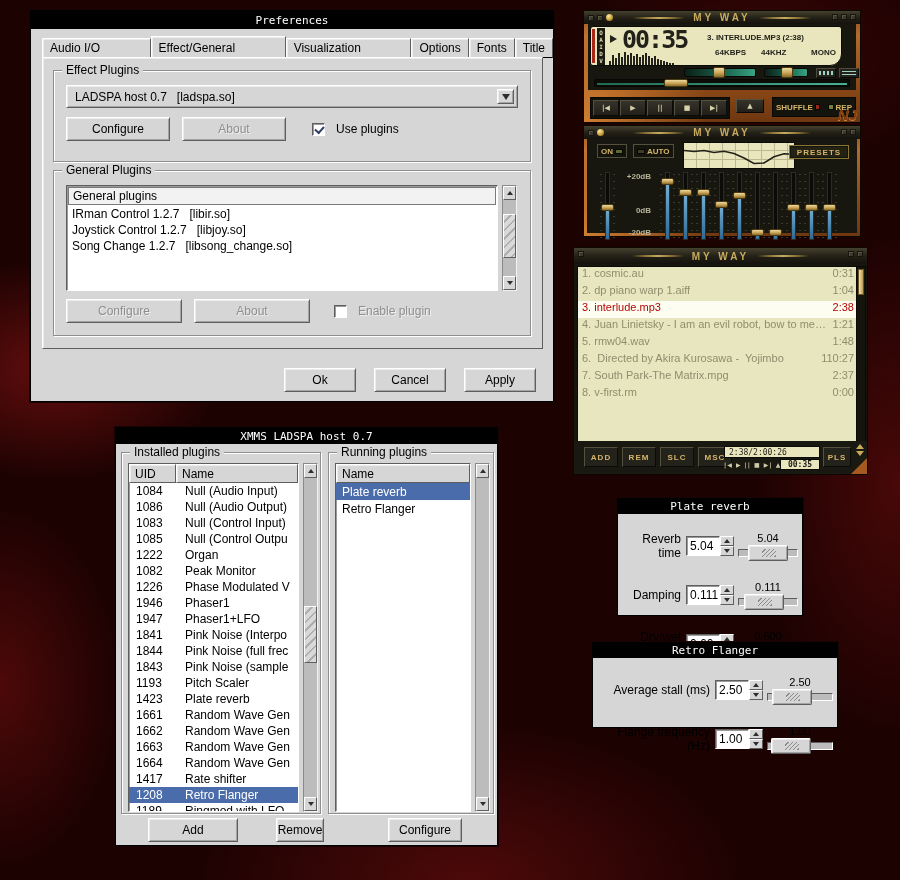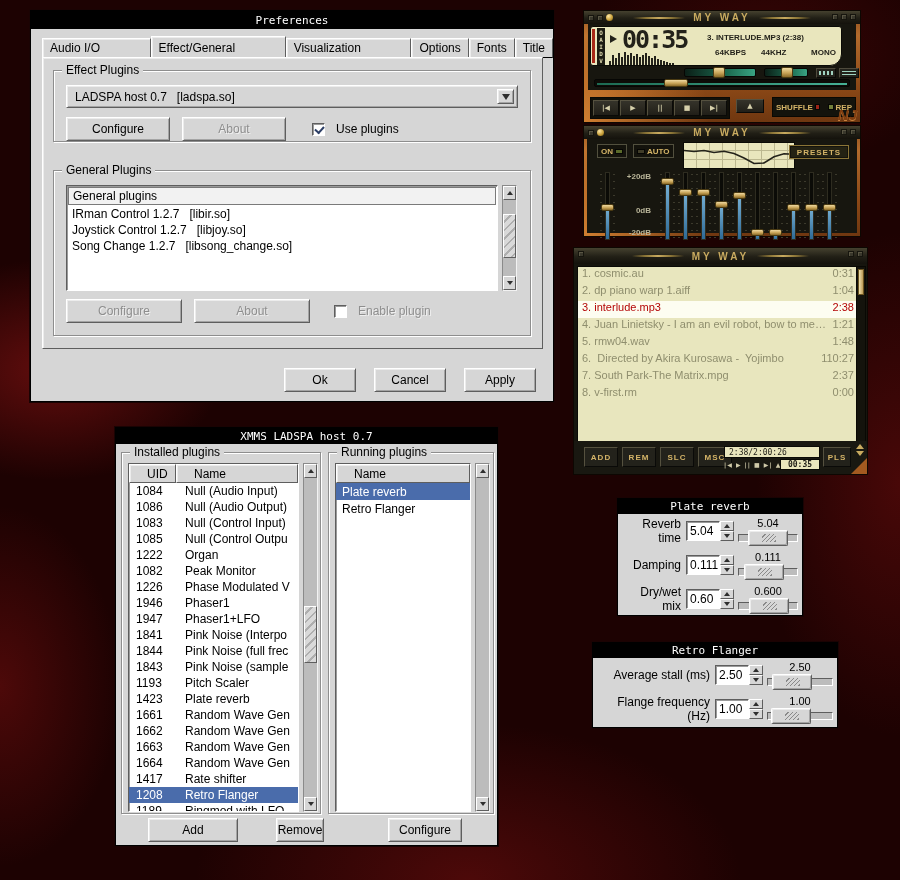--- a/index.html
+++ b/index.html
@@ -49,21 +49,21 @@
   .pre { white-space:pre; }
 
   
   .prefs { left:30px; top:10px; width:524px; height:392px; }
   .tabs { position:absolute; left:11px; top:25px; display:flex; align-items:flex-end; height:22px; }
   .tab { background:#d6d6d6; border:1px solid; border-color:#fff #5e5e5e #000 #fff;
          box-shadow:inset 1px 1px 0 #ececec; font-size:12px; padding:2px 7px 3px; height:20px; }
   .tab.active { height:23px; padding-top:4px; border-bottom:1px solid #d6d6d6; margin-bottom:-1px; }
   .nbbody { position:absolute; left:11px; top:46px; width:501px; height:292px; background:#d6d6d6;
             border:1px solid; border-color:#fff #5e5e5e #5e5e5e #fff; box-shadow:inset 1px 1px 0 #ececec; }
-  .effectFrame { left:10px; top:12px; width:478px; height:72px; }
+  .effectFrame { left:10px; top:12px; width:478px; height:92px; }
   .combo { position:absolute; left:12px; top:14px; width:452px; height:23px; display:flex; align-items:center;
            font-size:12px; padding-left:8px; }
   .combo .arr { position:absolute; right:3px; top:3px; width:17px; height:15px; display:grid; place-items:center; }
   .effBtns { position:absolute; left:12px; top:46px; display:flex; align-items:center; }
   .generalFrame { left:10px; top:112px; width:478px; height:166px; }
   .plist { position:absolute; left:12px; top:14px; width:432px; height:106px; background:#fff;
            border:1px solid; border-color:#5e5e5e #fff #fff #5e5e5e; box-shadow:inset 1px 1px 0 #9a9a9a; overflow:hidden; }
   .plist .hdr { margin:1px; height:18px; background:#f2f2f2; border:1px solid #7a7a7a; font-size:12px;
            display:flex; align-items:center; padding-left:4px; }
   .plist .row { height:16px; font-size:12px; display:flex; align-items:center; padding-left:5px; color:#000; }
@@ -185,33 +185,33 @@
 
   
   .ladspa { left:115px; top:427px; width:383px; height:419px; }
   .ladspa .tbar { height:16px; }
   .instFrame { left:5px; top:24px; width:200px; height:362px; }
   .runFrame { left:212px; top:24px; width:166px; height:362px; }
   .clist { position:absolute; left:6px; top:10px; background:#fff; border:1px solid; border-color:#5e5e5e #fff #fff #5e5e5e;
            box-shadow:inset 1px 1px 0 #9a9a9a; overflow:hidden; }
   .clist .chead { display:flex; height:19px; }
   .hcell { background:#d6d6d6; border:1px solid; border-color:#fff #5e5e5e #5e5e5e #fff;
-           box-shadow:inset 1px 1px 0 #ececec; font-size:12px; display:flex; align-items:center; padding-left:17px; }
+           box-shadow:inset 1px 1px 0 #ececec; font-size:12px; display:flex; align-items:center; padding-left:5px; }
   .lrow { display:flex; height:16px; font-size:12px; color:#000; align-items:center; white-space:nowrap; overflow:hidden; }
   .lrow .uid { width:46px; padding-left:7px; flex:none; }
   .lrow .nm { padding-left:10px; }
   .lrow.sel { background:#4a6cab; color:#fff; }
   .ladBtns { position:absolute; top:390px; height:24px; }
   .ladBtns .gbtn { position:absolute; height:24px; }
 
   
   .pluginwin .tbar { font-size:11px; }
   .platewin { left:617px; top:498px; width:186px; height:118px; }
   .flangerwin { left:592px; top:642px; width:246px; height:86px; }
-  .prow { display:flex; align-items:center; height:34px; padding:0 4px 0 2px; }
+  .prow { display:flex; align-items:center; height:34px; padding:0 4px 0 2px;margin-top:15px; }
   .prow .plabel { text-align:right; font-size:12px; padding-right:5px; }
   .platewin .plabel { width:66px; } .flangerwin .plabel { width:120px; }
   .spin { display:flex; height:20px; }
   .spin .sval { width:34px; background:#fff; border:1px solid; border-color:#5e5e5e #fff #fff #5e5e5e;
         box-shadow:inset 1px 1px 0 #9a9a9a; font-size:12px; display:flex; align-items:center; padding-left:3px; }
   .spin .arrs { display:flex; flex-direction:column; width:14px; }
   .spin .arrs div { flex:1; background:#d6d6d6; border:1px solid; border-color:#fff #5e5e5e #5e5e5e #fff;
         display:grid; place-items:center; }
   .sliderwrap { flex:1; display:flex; flex-direction:column; margin-left:4px; }
   .sliderwrap .sv { font-size:11px; height:13px; text-align:center; }

